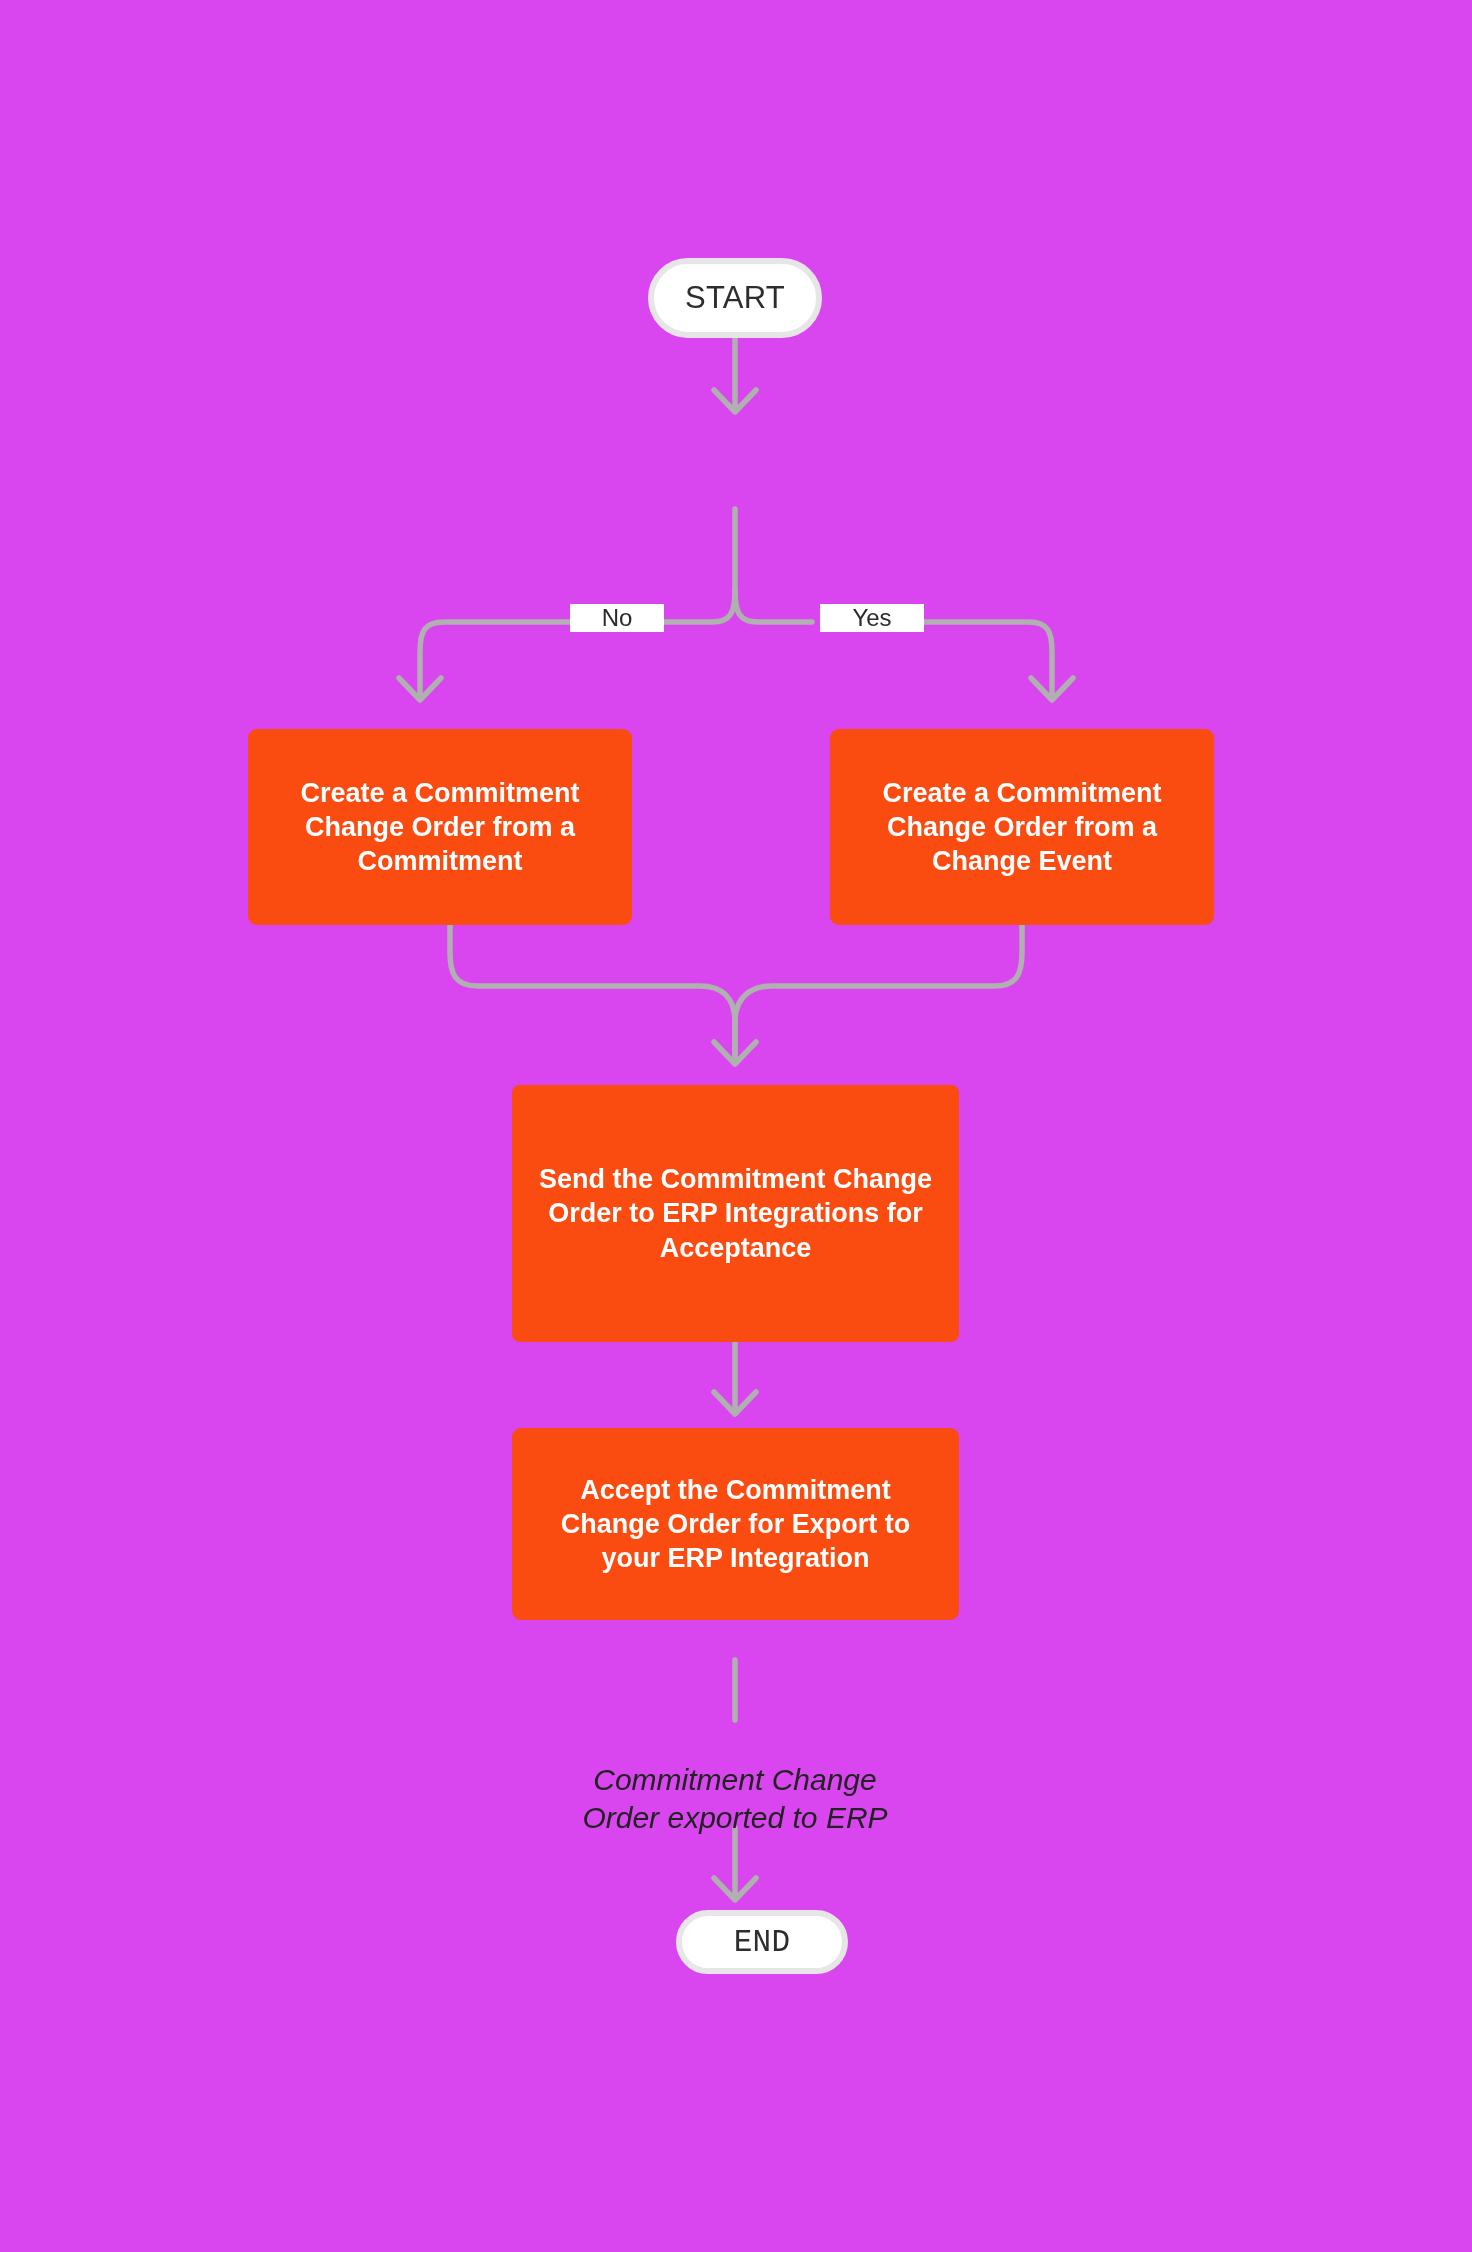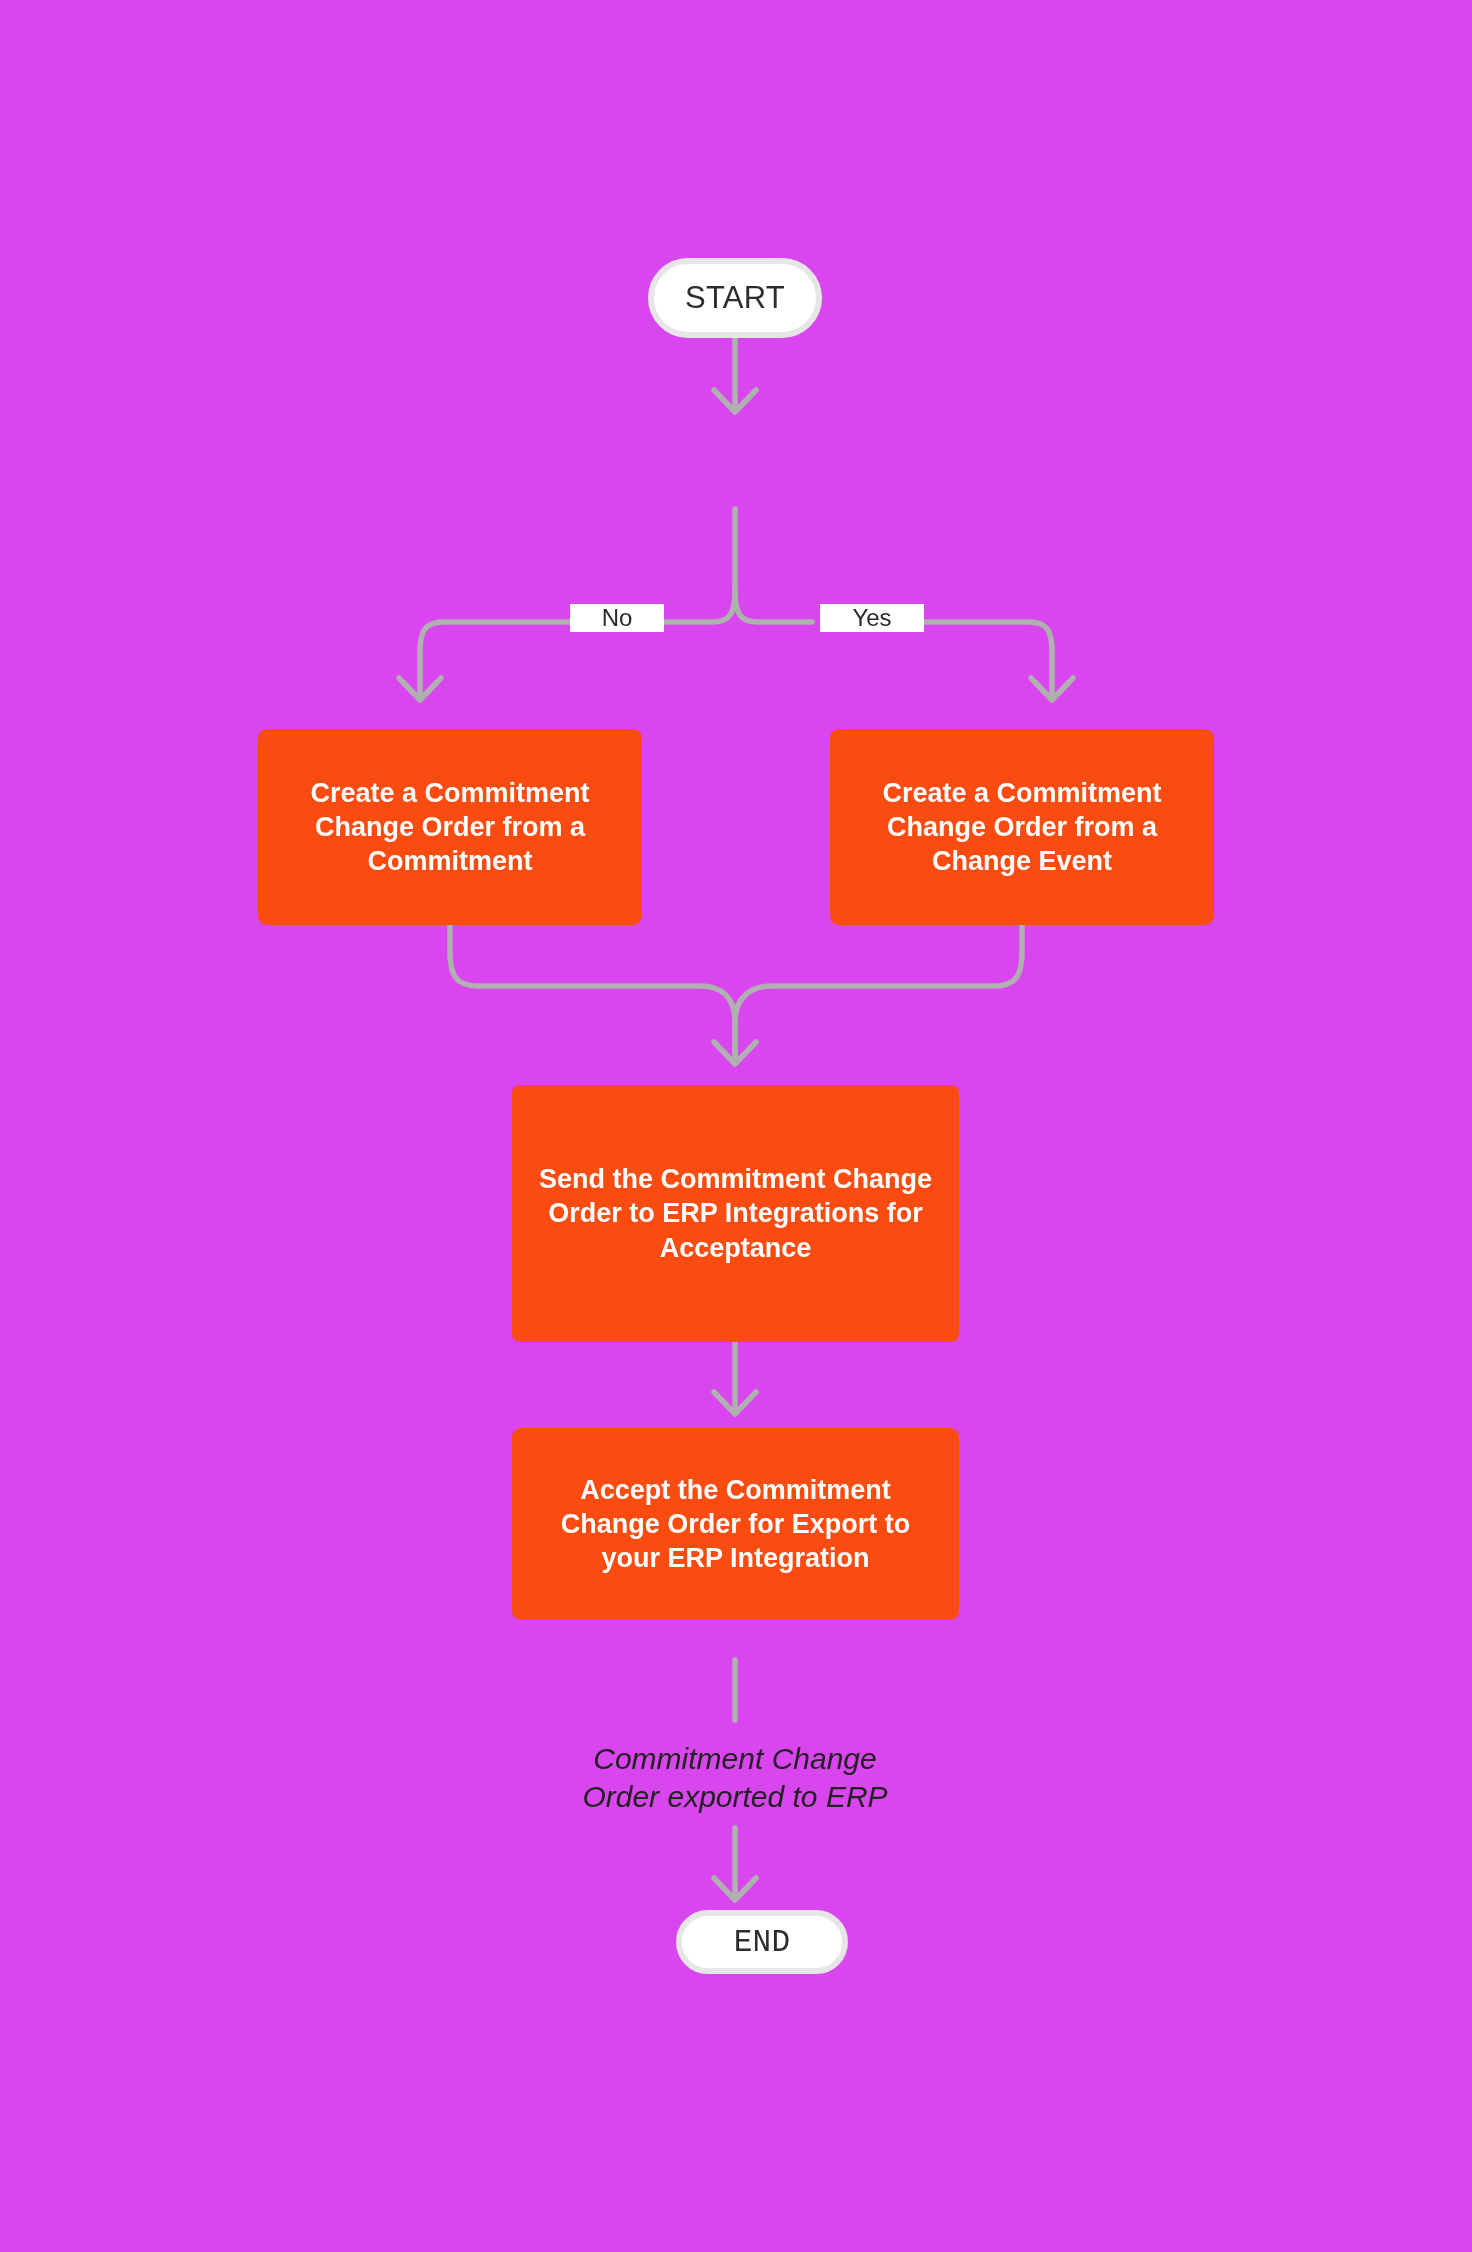--- a/index.html
+++ b/index.html
@@ -73,20 +73,21 @@
   }
   .italic-label {
     position: absolute;
     text-align: center;
     color: #222222;
     font-size: 30px;
     line-height: 1.27;
     font-style: italic;
     font-weight: 400;
     white-space: pre-line;
+    margin-top: 21px;
   }
 
   
   .edge-label {
     position: absolute;
     text-align: center;
     color: #2b2b2b;
     font-size: 24px;
     font-weight: 400;
     background: #ffffff;
@@ -129,21 +130,21 @@
     </g>
   </svg>
 
   <div class="terminal" style="left:648px; top:258px; width:174px; height:80px;">START</div>
 
 
   <div class="edge-label" style="left:570px; top:604px; width:74px;">No</div>
 
   <div class="edge-label" style="left:820px; top:604px; width:84px;">Yes</div>
 
-  <div class="process" style="left:258px; top:729px; width:384px; height:196px;">Create a Commitment Change Order from a Commitment</div>
+  <div class="process" style="left:248px; top:729px; width:384px; height:196px;">Create a Commitment Change Order from a Commitment</div>
 
   <div class="process" style="left:830px; top:729px; width:384px; height:196px;">Create a Commitment Change Order from a Change Event</div>
 
   <div class="process" style="left:512px; top:1085px; width:447px; height:257px;border-radius:8px;">Send the Commitment Change Order to ERP Integrations for Acceptance</div>
 
   <div class="process" style="left:512px; top:1428px; width:447px; height:192px;">Accept the Commitment Change Order for Export to your ERP Integration</div>
 
   <div class="italic-label" style="left:455px; top:1740px; width:560px;">Commitment Change
 Order exported to ERP</div>
 

